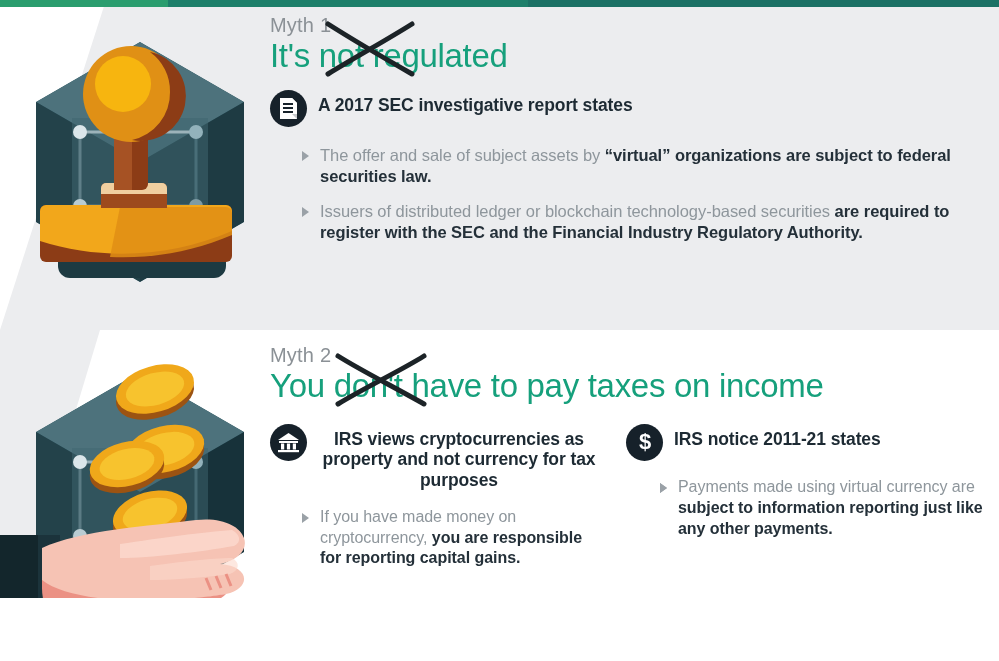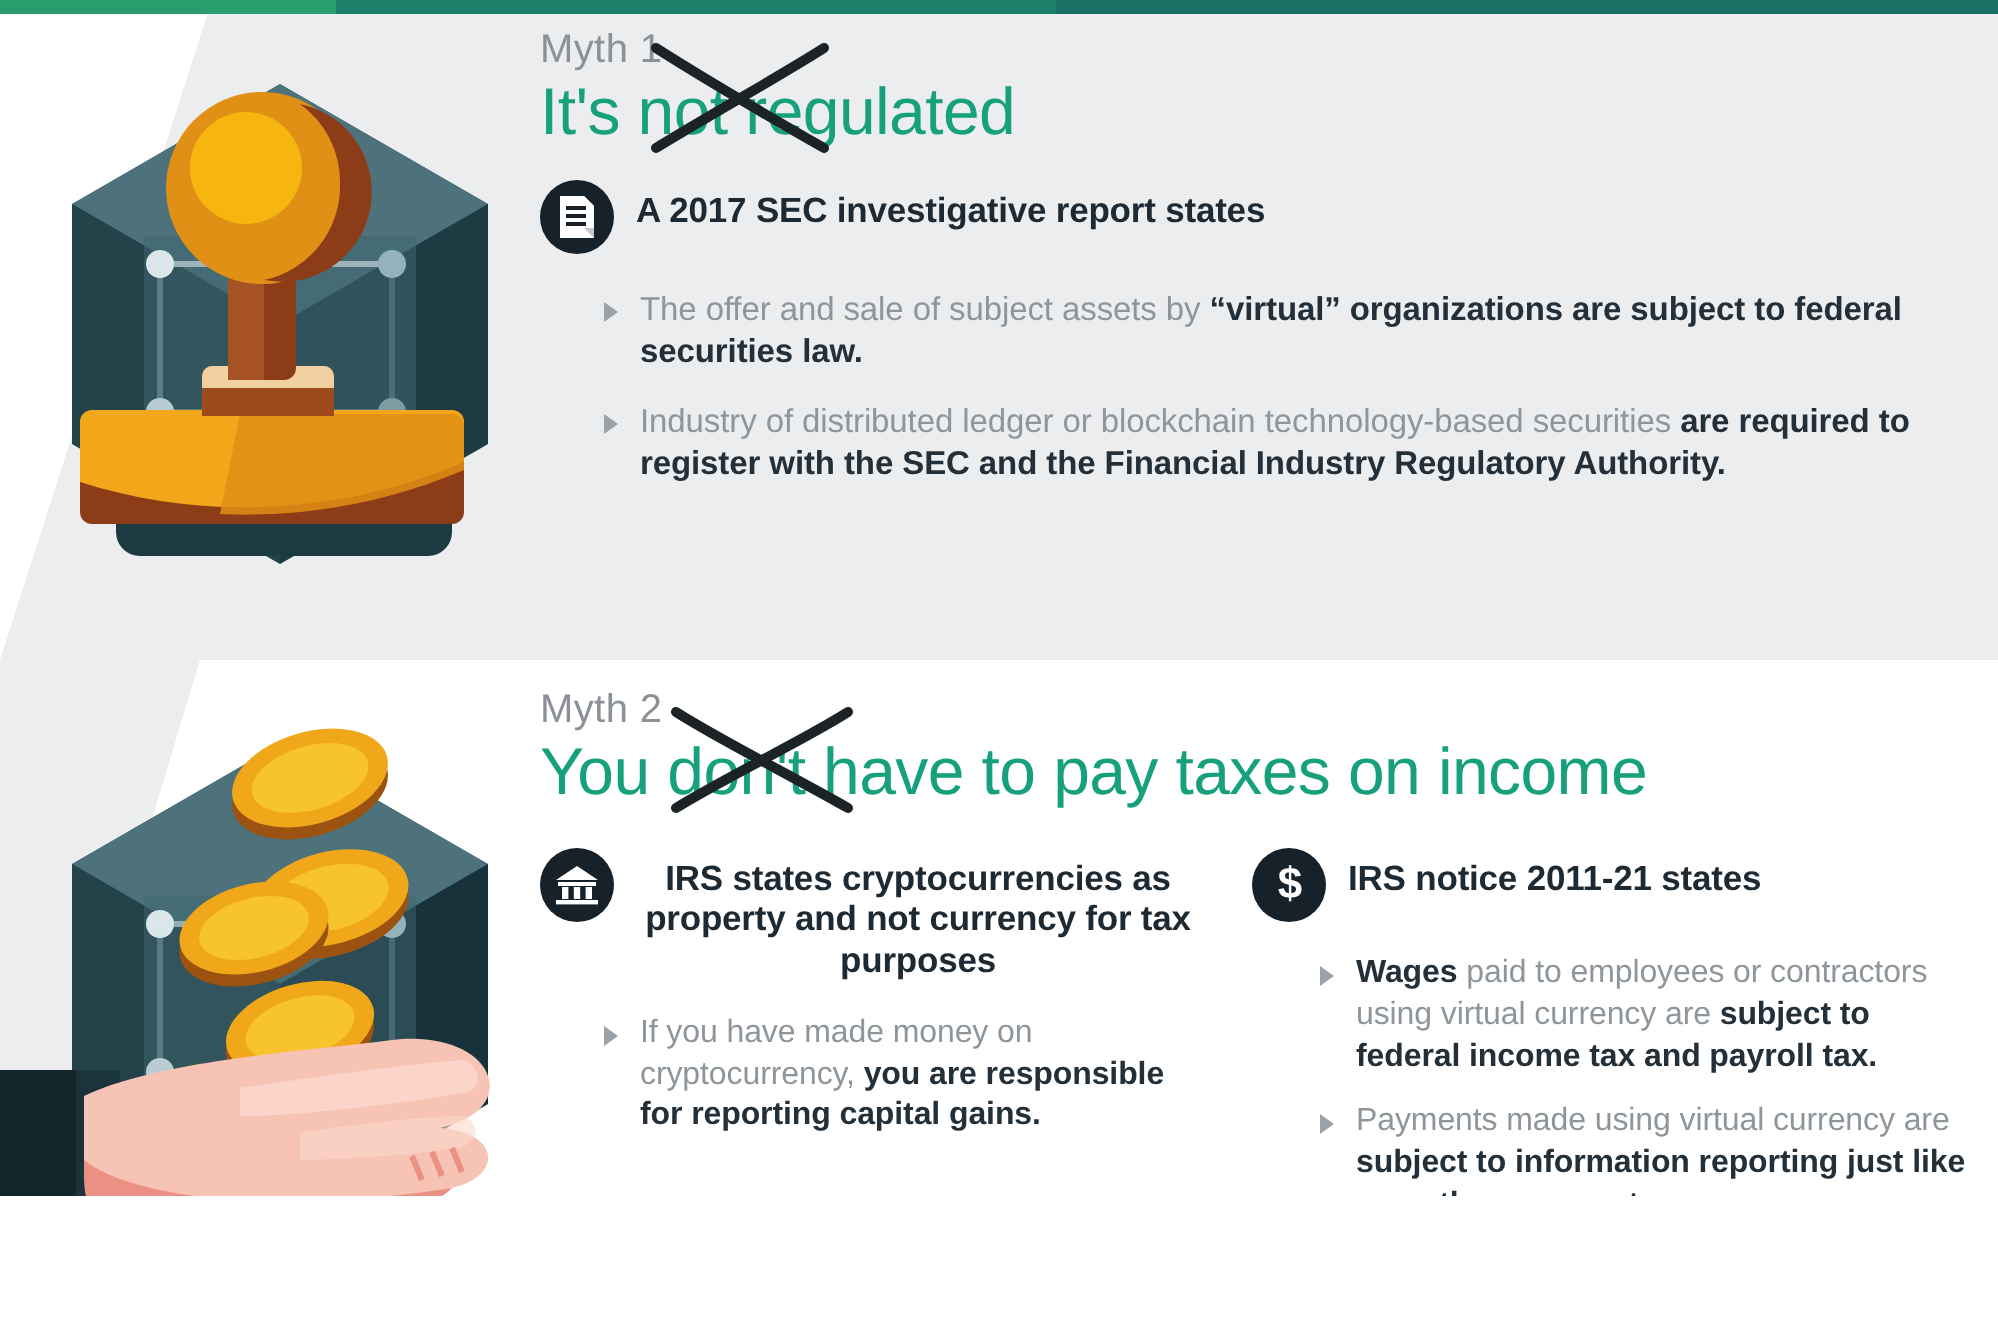--- a/index.html
+++ b/index.html
@@ -181,21 +181,21 @@
         <p class="icon-head">A 2017 SEC investigative report states</p>
       </div>
 
       <ul class="bullets" id="sec1-bullets">
         <li>
           <span class="tri"></span>
           <span><span>The offer and sale of subject assets by </span><b>“virtual” organizations are subject to federal securities law.</b></span>
         </li>
         <li>
           <span class="tri"></span>
-          <span><span>Industry of distributed ledger or blockchain technology-based securities </span><b>are required to register with the SEC and the Financial Industry Regulatory Authority.</b></span>
+          <span><span>Issuers of distributed ledger or blockchain technology-based securities </span><b>are required to register with the SEC and the Financial Industry Regulatory Authority.</b></span>
         </li>
       </ul>
     </div>
   </div>
 
   <div class="section sec2">
     <div class="wedge2"></div>
 
     <div class="illus">
       <svg width="268" height="331" viewBox="0 0 268 331">
@@ -268,21 +268,21 @@
             <div class="circ">
               <svg width="23" height="21" viewBox="0 0 23 21">
                 <path d="M11.5 1 L22 8 H1 z" fill="#ffffff"></path>
                 <rect x="2" y="9" width="19" height="2" fill="#ffffff"></rect>
                 <rect x="4" y="11.5" width="3.2" height="6" fill="#ffffff"></rect>
                 <rect x="9.9" y="11.5" width="3.2" height="6" fill="#ffffff"></rect>
                 <rect x="15.8" y="11.5" width="3.2" height="6" fill="#ffffff"></rect>
                 <rect x="1" y="18" width="21" height="2.2" fill="#ffffff"></rect>
               </svg>
             </div>
-            <p class="icon-head">IRS states cryptocurrencies as property and not currency for tax purposes</p>
+            <p class="icon-head">IRS views cryptocurrencies as property and not currency for tax purposes</p>
           </div>
           <ul class="bullets">
             <li>
               <span class="tri"></span>
               <span><span>If you have made money on cryptocurrency, </span><b>you are responsible for reporting capital gains.</b></span>
             </li>
           </ul>
         </div>
 
         <div class="col-r">
@@ -290,21 +290,20 @@
             <div class="circ">
               <svg width="20" height="24" viewBox="0 0 20 24">
                 <text x="10" y="19" text-anchor="middle" font-family="'Liberation Sans',sans-serif" font-size="22" font-weight="bold" fill="#ffffff">$</text>
               </svg>
             </div>
             <p class="icon-head">IRS notice 2011-21 states</p>
           </div>
           <ul class="bullets">
             <li>
               <span class="tri"></span>
-              <span><b>Wages</b><span> paid to employees or contractors using virtual currency are </span><b>subject to federal income tax and payroll tax.</b></span>
             </li>
             <li>
               <span class="tri"></span>
               <span><span>Payments made using virtual currency are </span><b>subject to information reporting just like any other payments.</b></span>
             </li>
           </ul>
         </div>
 
       </div>
     </div>

